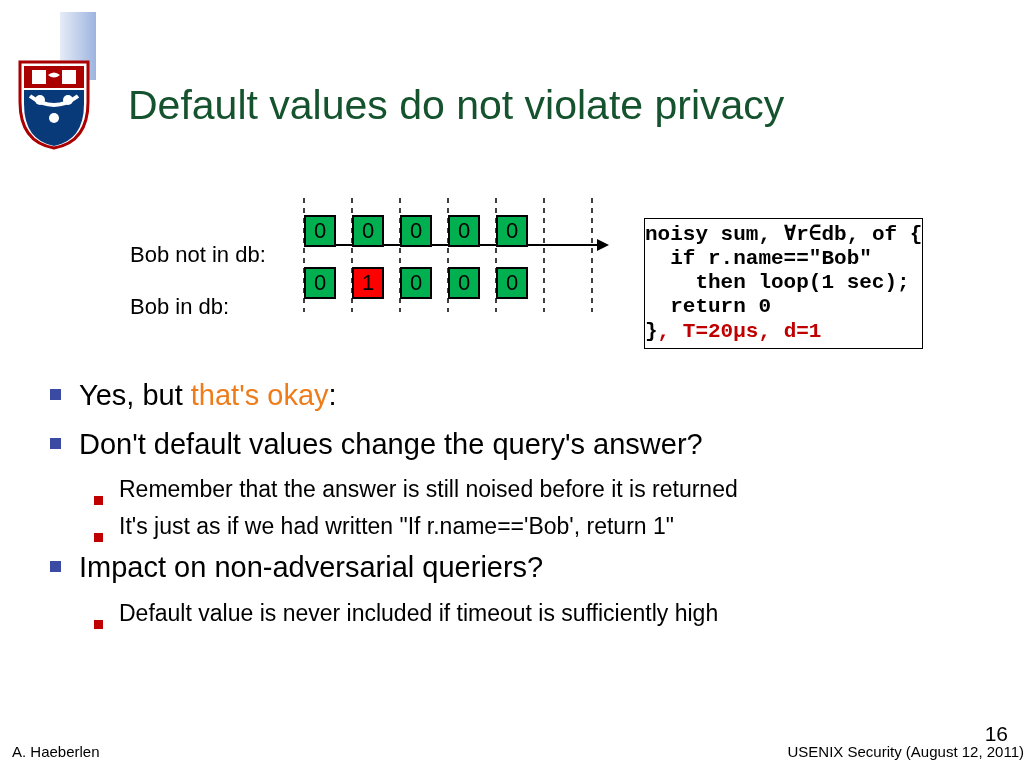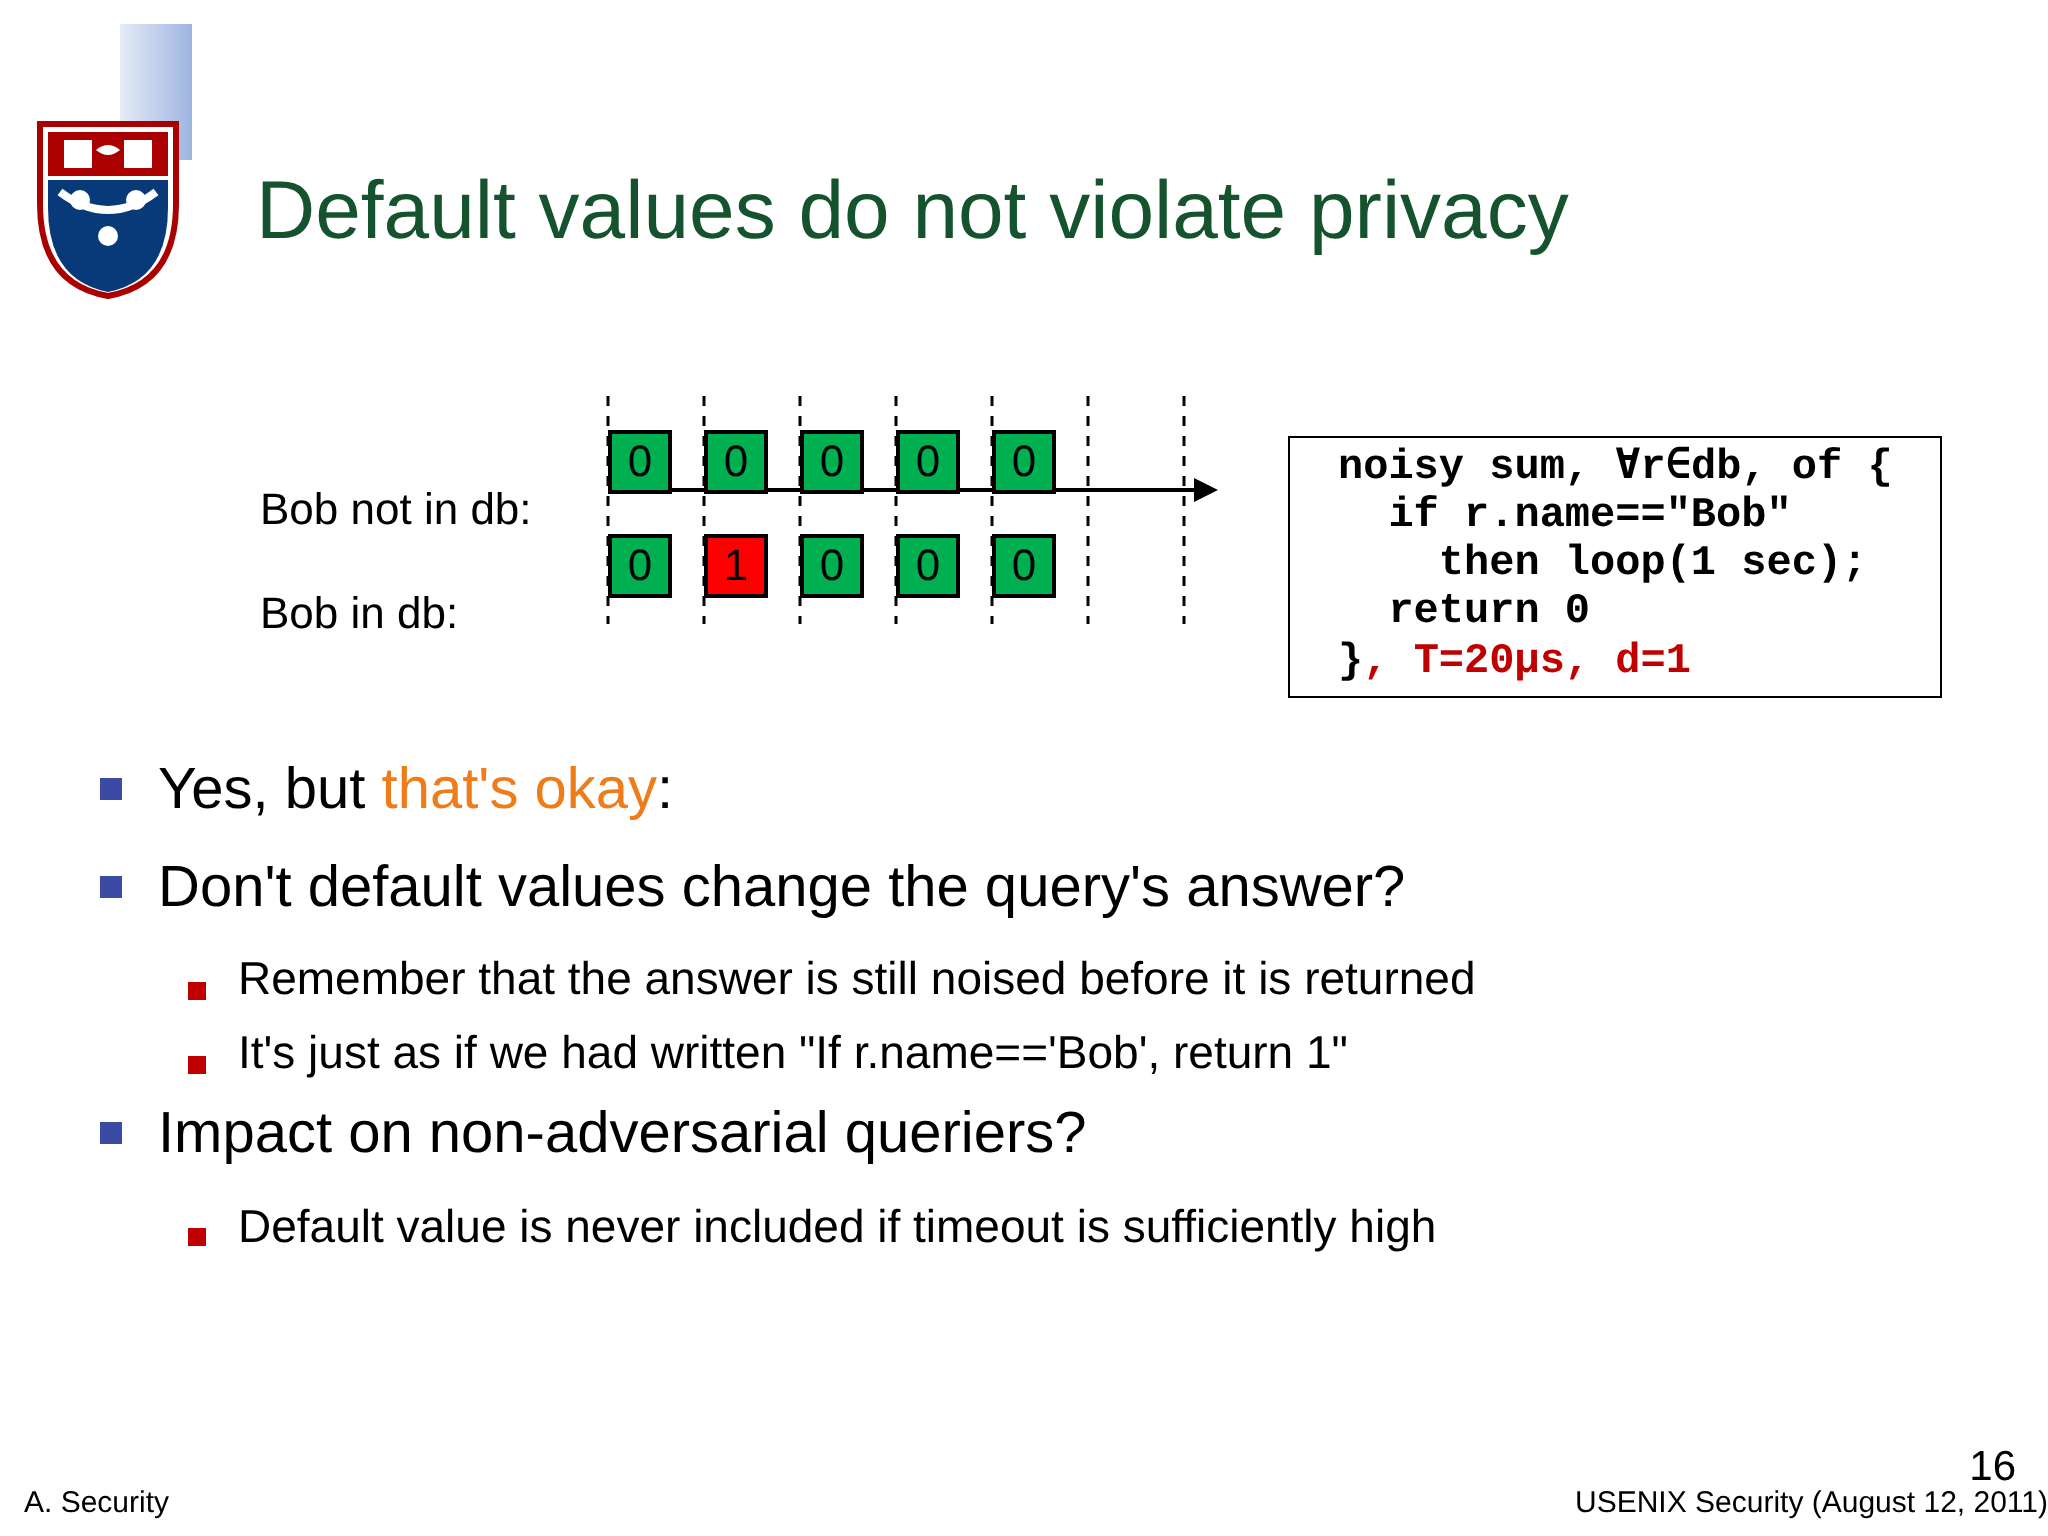--- a/index.html
+++ b/index.html
@@ -69,42 +69,42 @@
     top: -5px;
     border-left: 12px solid #000;
     border-top: 6px solid transparent;
     border-bottom: 6px solid transparent;
   }
   .code-box {
     position: absolute;
     left: 644px;
     top: 218px;
     border: 1px solid #000;
-    padding: 4px 24px;
+    padding: 4px 0;
     font-family: "Courier New", monospace;
     font-size: 21px;
     font-weight: bold;
     line-height: 1.15;
     white-space: pre;
   }
   .code-box .red { color: #c00000; }
   .bullets {
     position: absolute;
     left: 50px;
     top: 376px;
     width: 930px;
   }
   .l1 { display: flex; align-items: flex-start; margin-bottom: 10px; }
   .l1-mk {
     width: 11px; height: 11px; background: #3b4ba3; flex: none;
     margin-top: 13px; margin-right: 18px;
   }
   .l1-txt { font-size: 29px; line-height: 1.35; }
   .orange { color: #ee7c1a; }
-  .l2 { display: flex; align-items: center; margin-bottom: 6px; margin-left: 44px; }
+  .l2 { display: flex; align-items: flex-end; margin-bottom: 6px; margin-left: 44px; }
   .l2-mk {
     width: 9px; height: 9px; background: #c00000; flex: none;
     margin-top: 11px; margin-right: 16px;
   }
   .l2-txt { font-size: 23px; line-height: 1.35; }
   .footer-left {
     position: absolute; left: 12px; bottom: 8px;
     font-size: 15px;
   }
   .footer-center {
@@ -200,15 +200,15 @@
     <div class="l1">
       <div class="l1-mk"></div>
       <div class="l1-txt">Impact on non-adversarial queriers?</div>
     </div>
     <div class="l2">
       <div class="l2-mk"></div>
       <div class="l2-txt">Default value is never included if timeout is sufficiently high</div>
     </div>
   </div>
 
-<div class="footer-left">A. Security</div>
+<div class="footer-left">A. Haeberlen</div>
 <div class="footer-center">USENIX Security (August 12, 2011)</div>
 <div class="footer-num">16</div>
 
 </body></html>

